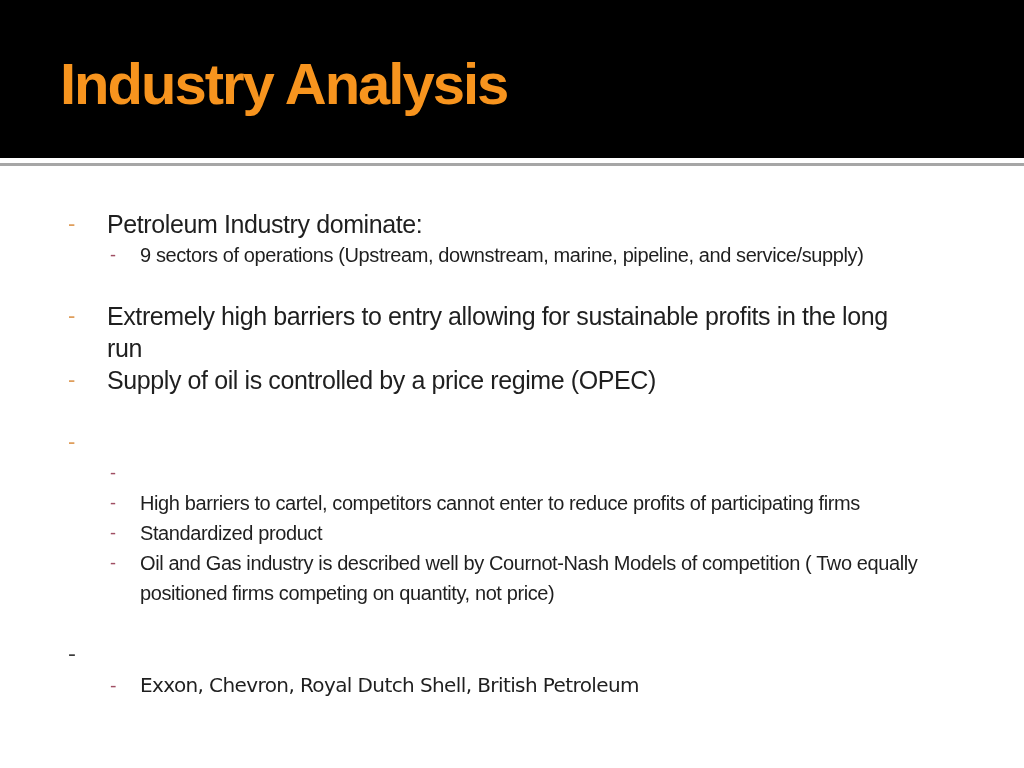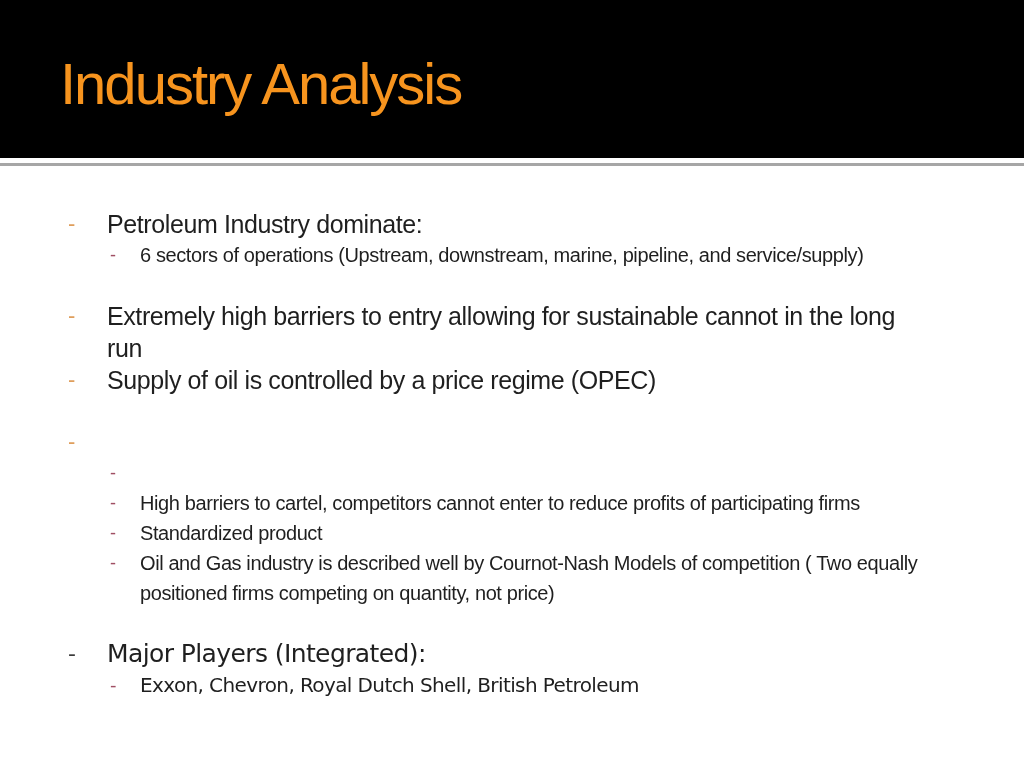--- a/index.html
+++ b/index.html
@@ -24,21 +24,21 @@
     width: 1024px;
     height: 158px;
     background: #000000;
   }
   .title {
     position: absolute;
     left: 60px;
     top: 50px;
     font-size: 58px;
     line-height: 68px;
-    font-weight: normal;
+    font-weight: bold;
     letter-spacing: -2px;
     color: #F7941E;
     white-space: nowrap;
   }
   
   .separator {
     position: absolute;
     top: 163px; left: 0;
     width: 1024px;
     height: 3px;
@@ -79,26 +79,26 @@
     <div class="title">Industry Analysis</div>
   </div>
   <div class="separator"></div>
   <div class="content" id="bullet-list">
       <div class="row l1">
         <span class="dash-col dash-orange">-</span>
         <span class="text-col">Petroleum Industry dominate:</span>
       </div>
       <div class="row l2">
         <span class="dash-col dash-maroon">-</span>
-        <span class="text-col">6 sectors of operations (Upstream, downstream, marine, pipeline, and service/supply)</span>
+        <span class="text-col">9 sectors of operations (Upstream, downstream, marine, pipeline, and service/supply)</span>
       </div>
       <div class="gap"></div>
       <div class="row l1">
         <span class="dash-col dash-orange">-</span>
-        <span class="text-col">Extremely high barriers to entry allowing for sustainable cannot in the long run</span>
+        <span class="text-col">Extremely high barriers to entry allowing for sustainable profits in the long run</span>
       </div>
       <div class="row l1">
         <span class="dash-col dash-orange">-</span>
         <span class="text-col">Supply of oil is controlled by a price regime (OPEC)</span>
       </div>
       <div class="gap"></div>
       <div class="row l1">
         <span class="dash-col dash-orange">-</span>
       </div>
       <div class="row l2">
@@ -112,20 +112,19 @@
         <span class="dash-col dash-maroon">-</span>
         <span class="text-col">Standardized product</span>
       </div>
       <div class="row l2">
         <span class="dash-col dash-maroon">-</span>
         <span class="text-col">Oil and Gas industry is described well by Cournot-Nash Models of competition ( Two equally positioned firms competing on quantity, not price)</span>
       </div>
       <div class="gap"></div>
       <div class="row l1 font-alt">
         <span class="dash-col dash-dark">-</span>
-        <span class="text-col">Major Players (Integrated):</span>
       </div>
       <div class="row l2 font-alt">
         <span class="dash-col dash-maroon">-</span>
         <span class="text-col">Exxon, Chevron, Royal Dutch Shell, British Petroleum</span>
       </div>
     </div>
 </div>
 
 </body></html>

